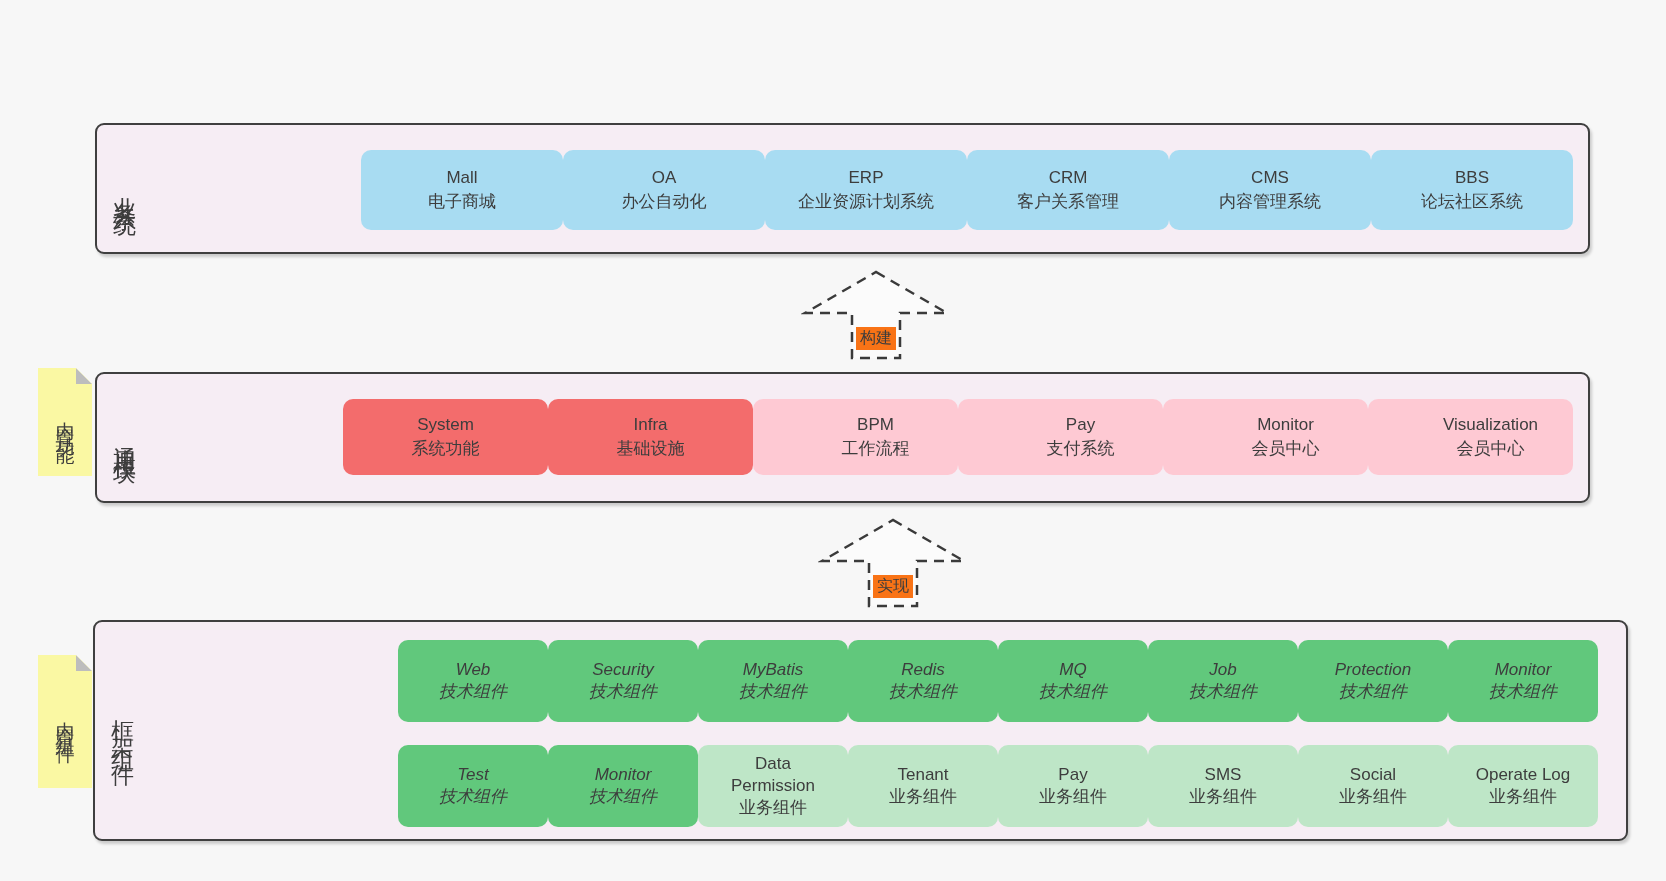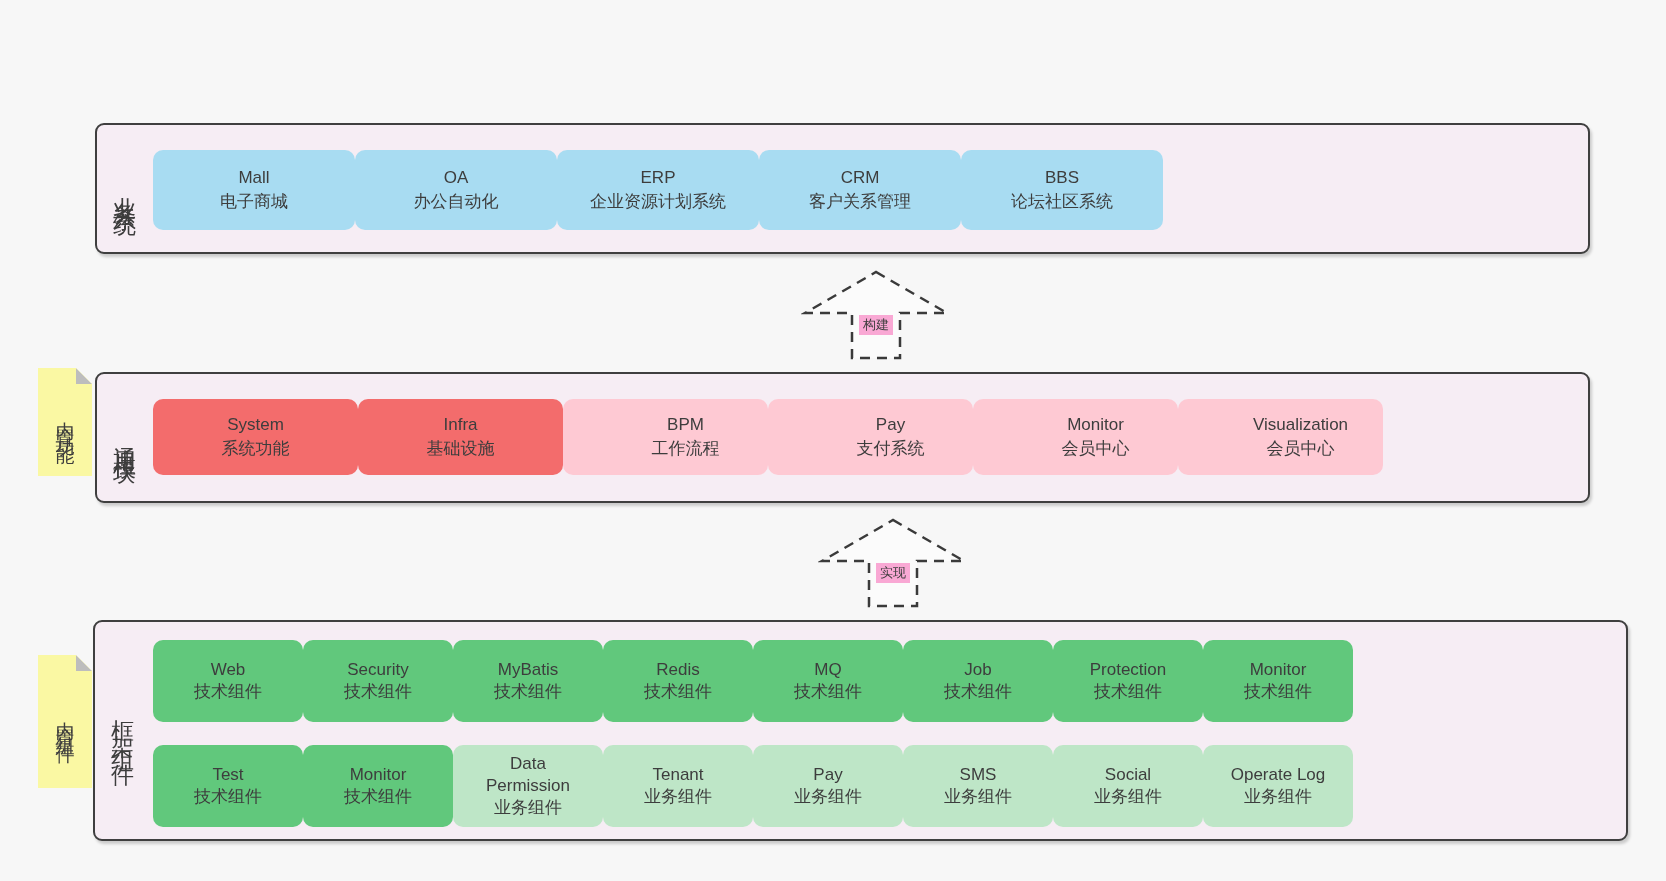--- a/index.html
+++ b/index.html
@@ -25,37 +25,37 @@
     text-orientation:upright;
     font-size:23px;
     letter-spacing:5px;
     color:#3d3d3d;
     white-space:nowrap;
   }
   .vlabel.wide{letter-spacing:15px;}
   .row{
     position:absolute;
     display:flex;
-    justify-content:flex-start;
+    justify-content:flex-end;
   }
   .node{
     border-radius:10px;
     display:flex;flex-direction:column;
     align-items:center;justify-content:center;
     text-align:center;
     font-size:17px;line-height:24px;
     box-sizing:border-box;
   }
   .node.l1{width:202px;height:80px;}
   .node.l2{width:205px;height:76px;}
   .node.l3{width:150px;height:82px;padding:0 16px;line-height:22px;}
   .c-blue{background:#a8dcf2;}
   .c-red{background:#f36c6c;}
   .c-pink{background:#fec9d3;padding-left:40px;}
-  .c-green{background:#61c87c;}
+  .c-green{background:#61c87c;font-style:italic;}
   .c-lgreen{background:#bee6c7;}
   .note{
     position:absolute;
     width:54px;
     background:#faf8a3;
     box-shadow:1px 2px 2px rgba(0,0,0,0.12);
     clip-path:polygon(0 0,calc(100% - 16px) 0,100% 16px,100% 100%,0 100%);
   }
   .note .fold{
     position:absolute;top:0;right:0;
@@ -67,25 +67,25 @@
     position:absolute;left:50%;top:50%;
     transform:translate(-50%,-50%);
     writing-mode:vertical-rl;
     text-orientation:upright;
     font-size:19px;letter-spacing:8px;
     white-space:nowrap;
   }
   .arrow{position:absolute;width:150px;height:92px;}
   .arrow svg{display:block;}
   .arrow .alabel{
-    position:absolute;left:50%;top:46px;
+    position:absolute;left:50%;top:58px;
     transform:translateX(-50%);
-    background:#f9a8d4;
+    background:#f97316;
     padding:1px 4px;
-    font-size:13px;
+    font-size:16px;
     white-space:nowrap;
   }
 </style>
 </head>
 <body>
 
 <div class="note" style="left:38px;top:368px;height:108px;">
   <span class="fold"></span>
   <span class="ntext">内置功能</span>
 </div>
@@ -105,20 +105,24 @@
       <span>OA</span>
       <span>办公自动化</span>
     </div>
     <div class="node l1 c-blue">
       <span>ERP</span>
       <span>企业资源计划系统</span>
     </div>
     <div class="node l1 c-blue">
       <span>CRM</span>
       <span>客户关系管理</span>
+    </div>
+    <div class="node l1 c-blue">
+      <span>CMS</span>
+      <span>内容管理系统</span>
     </div>
     <div class="node l1 c-blue">
       <span>BBS</span>
       <span>论坛社区系统</span>
     </div>
   </div>
 </div>
 
 <div class="arrow" style="left:801px;top:269px;">
   <svg width="150" height="92" viewBox="0 0 150 92">

